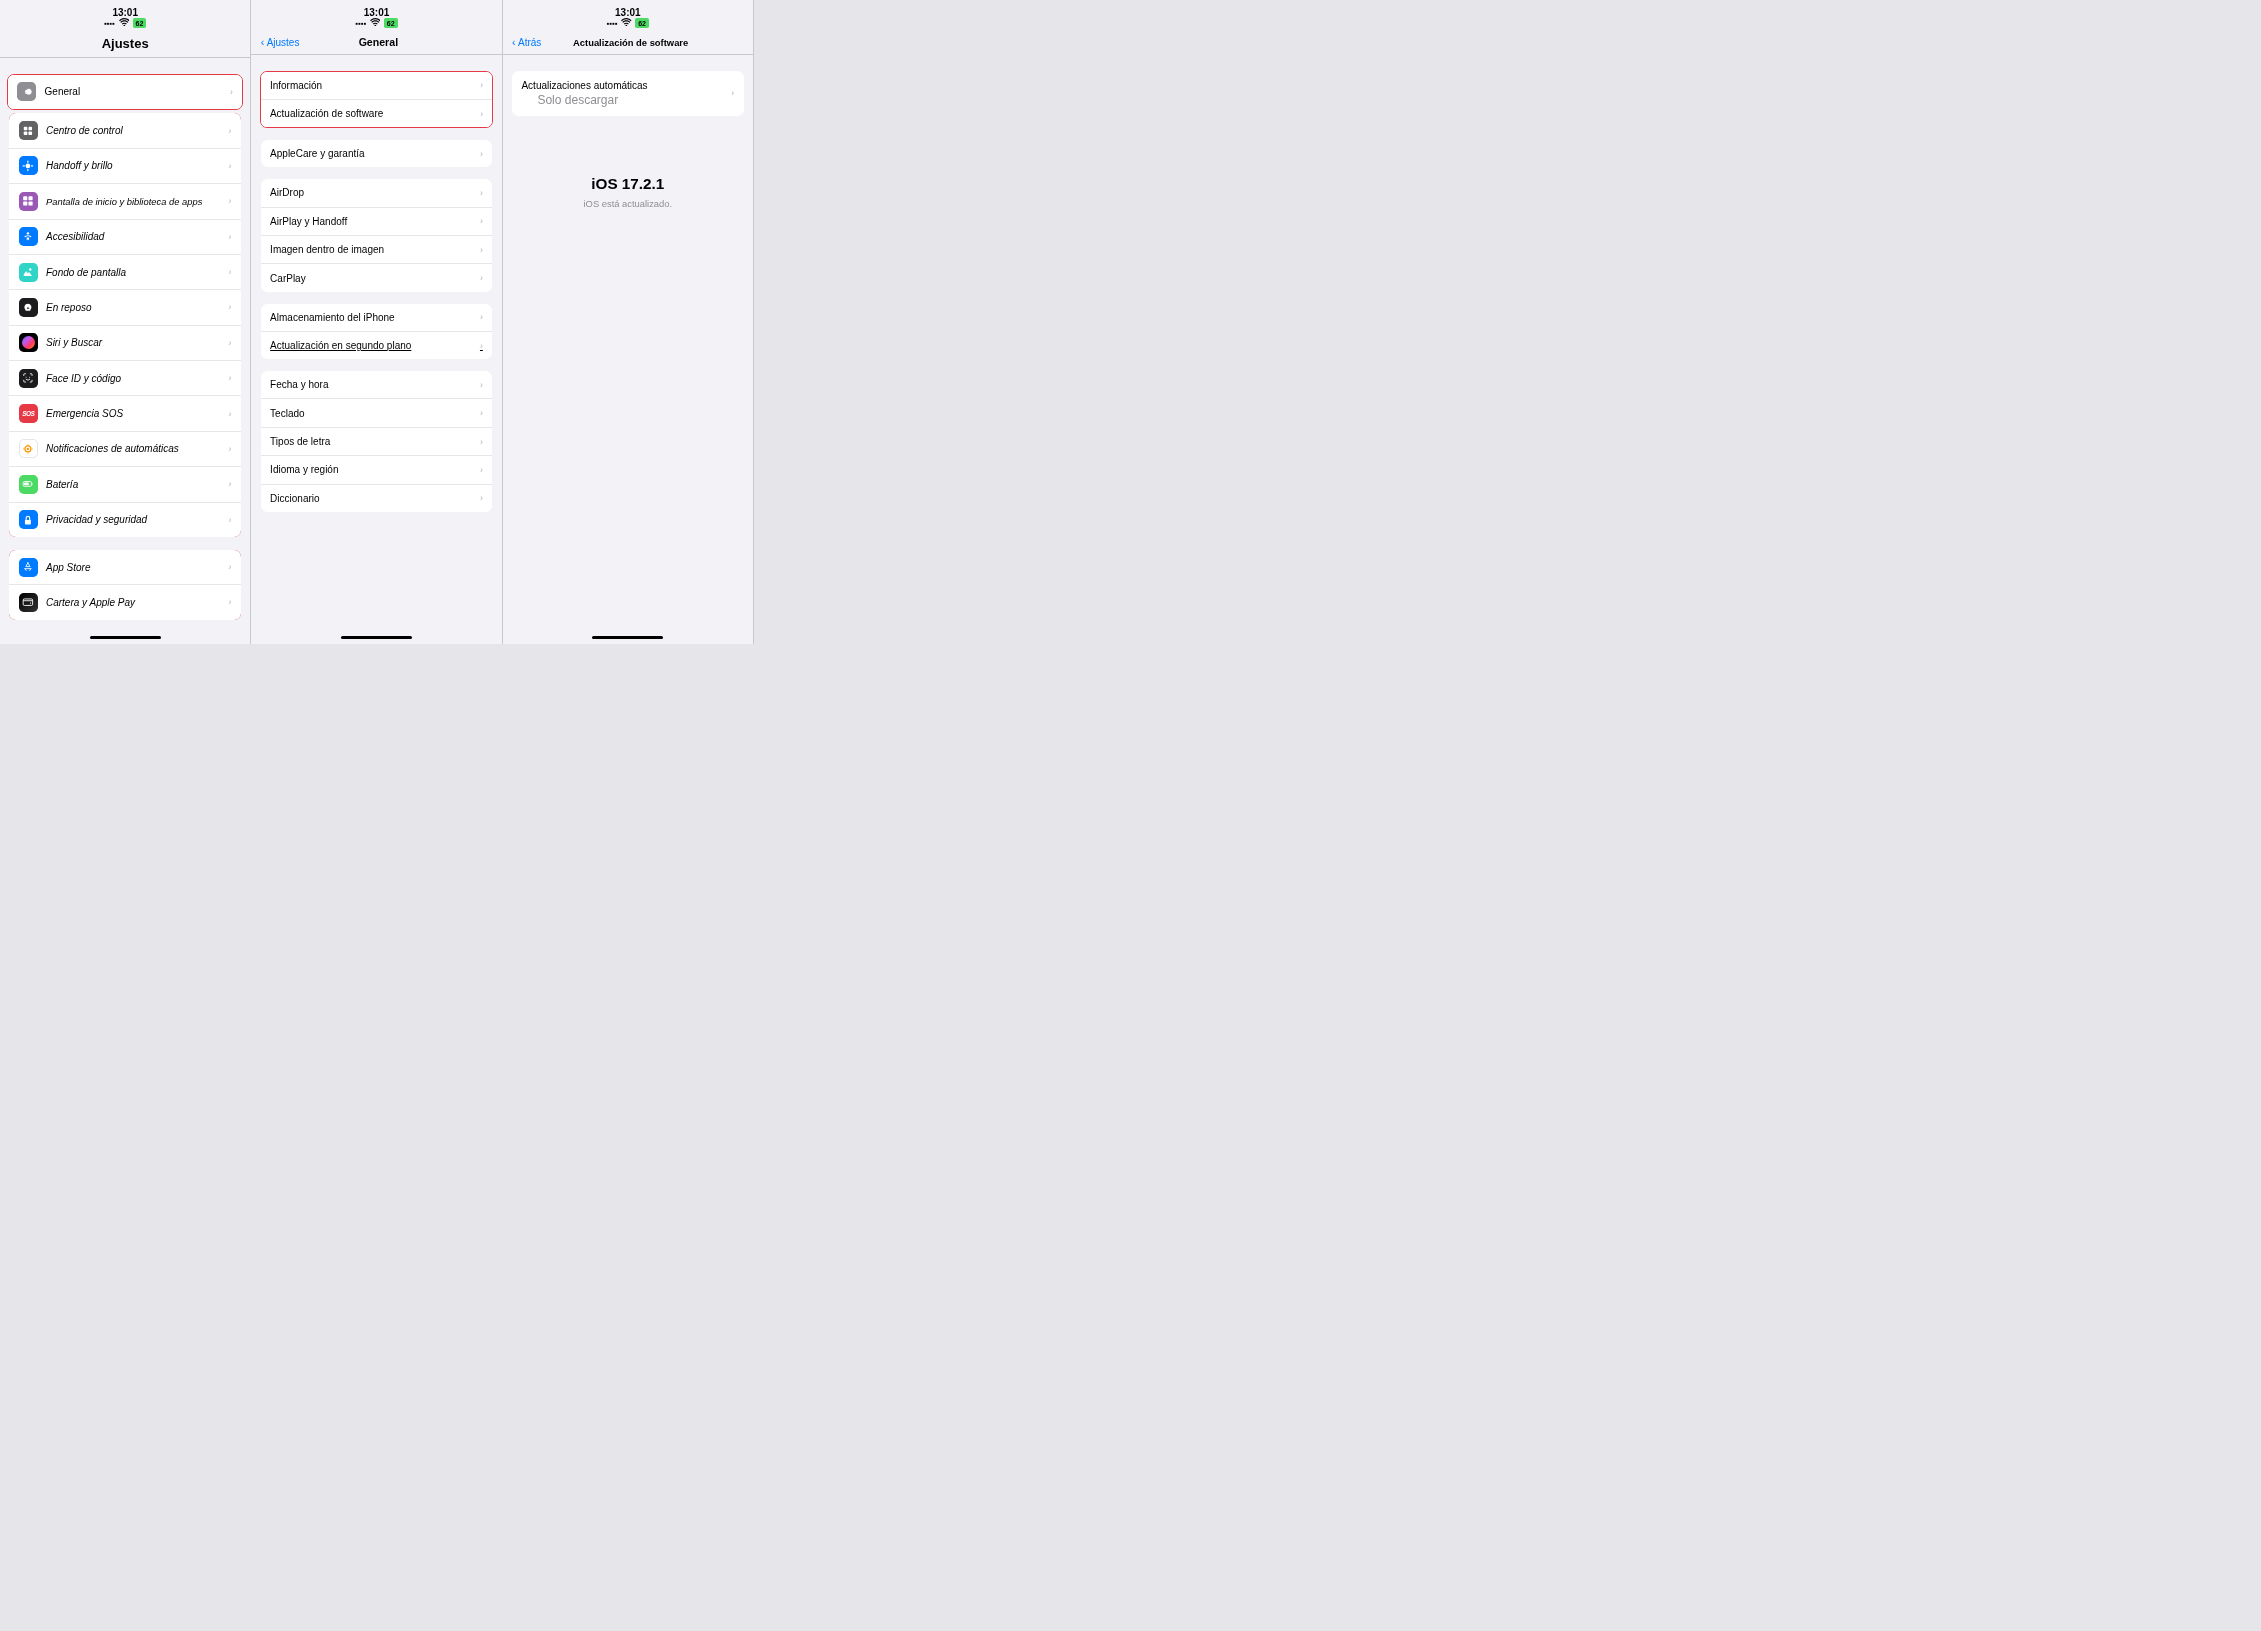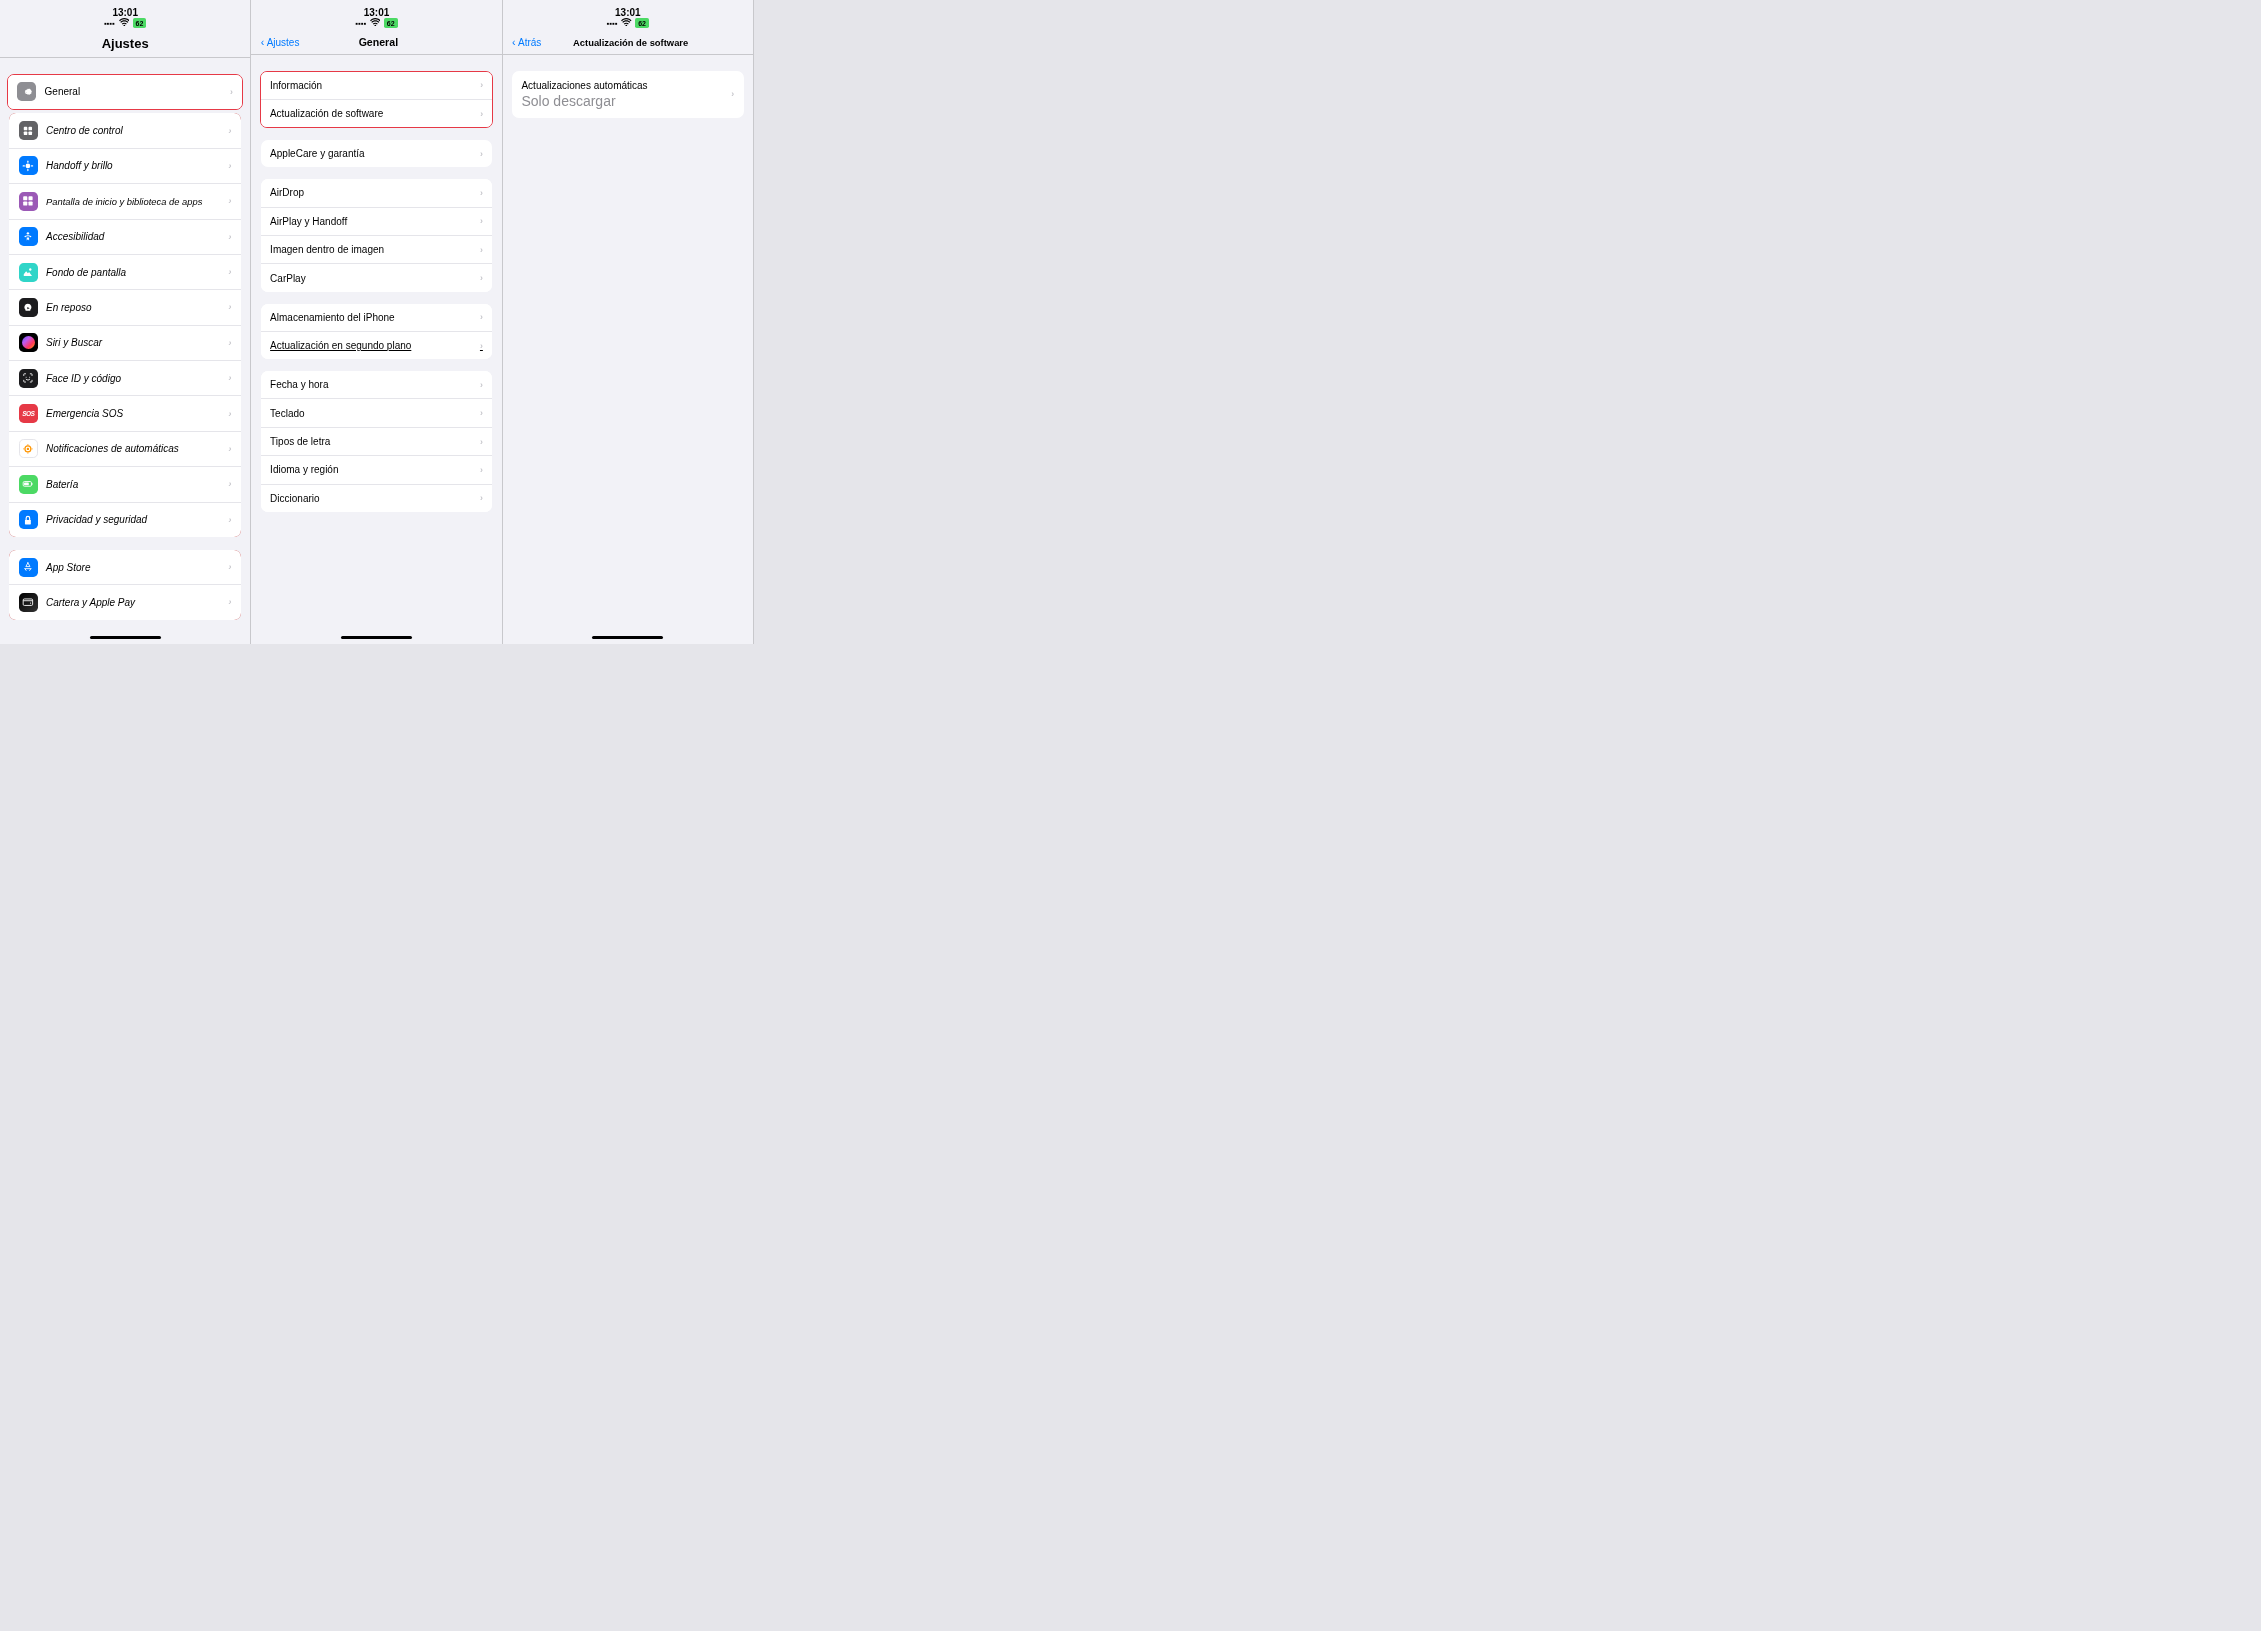--- a/index.html
+++ b/index.html
@@ -566,26 +566,30 @@
   </div>
 
   <div class="settings-list">
     <div style="height:5.9px;"></div>
 
     <div class="panel3-section">
       <div class="simple-settings-item" style="border-bottom:none; flex-direction:column; align-items:flex-start; padding: 9.4px 9.4px;">
         <div style="display:flex; width:100%; align-items:center;">
           <div style="flex:1;">
             <div style="font-size:10px; color:#000;">Actualizaciones automáticas</div>
-            <div style="font-size:14px; color:#8e8e93; margin-top:1.8px;">Solo descargar</div>
+            <div style="font-size:12px; color:#8e8e93; margin-top:1.8px;margin-left:16px;">Solo descargar</div>
           </div>
           <span class="settings-chevron">›</span>
         </div>
       </div>
     </div>
 
+    <div class="ios-version-section">
+      <div style="font-size:15.3px; font-weight:700; color:#000;">iOS 17.2.1</div>
+      <div style="font-size:9.4px; color:#8e8e93; margin-top:4.7px;">iOS está actualizado.</div>
+    </div>
   </div>
 
   <div class="home-bar">
     <div class="home-bar-line"></div>
   </div>
 </div>
 
 
 </body></html>

